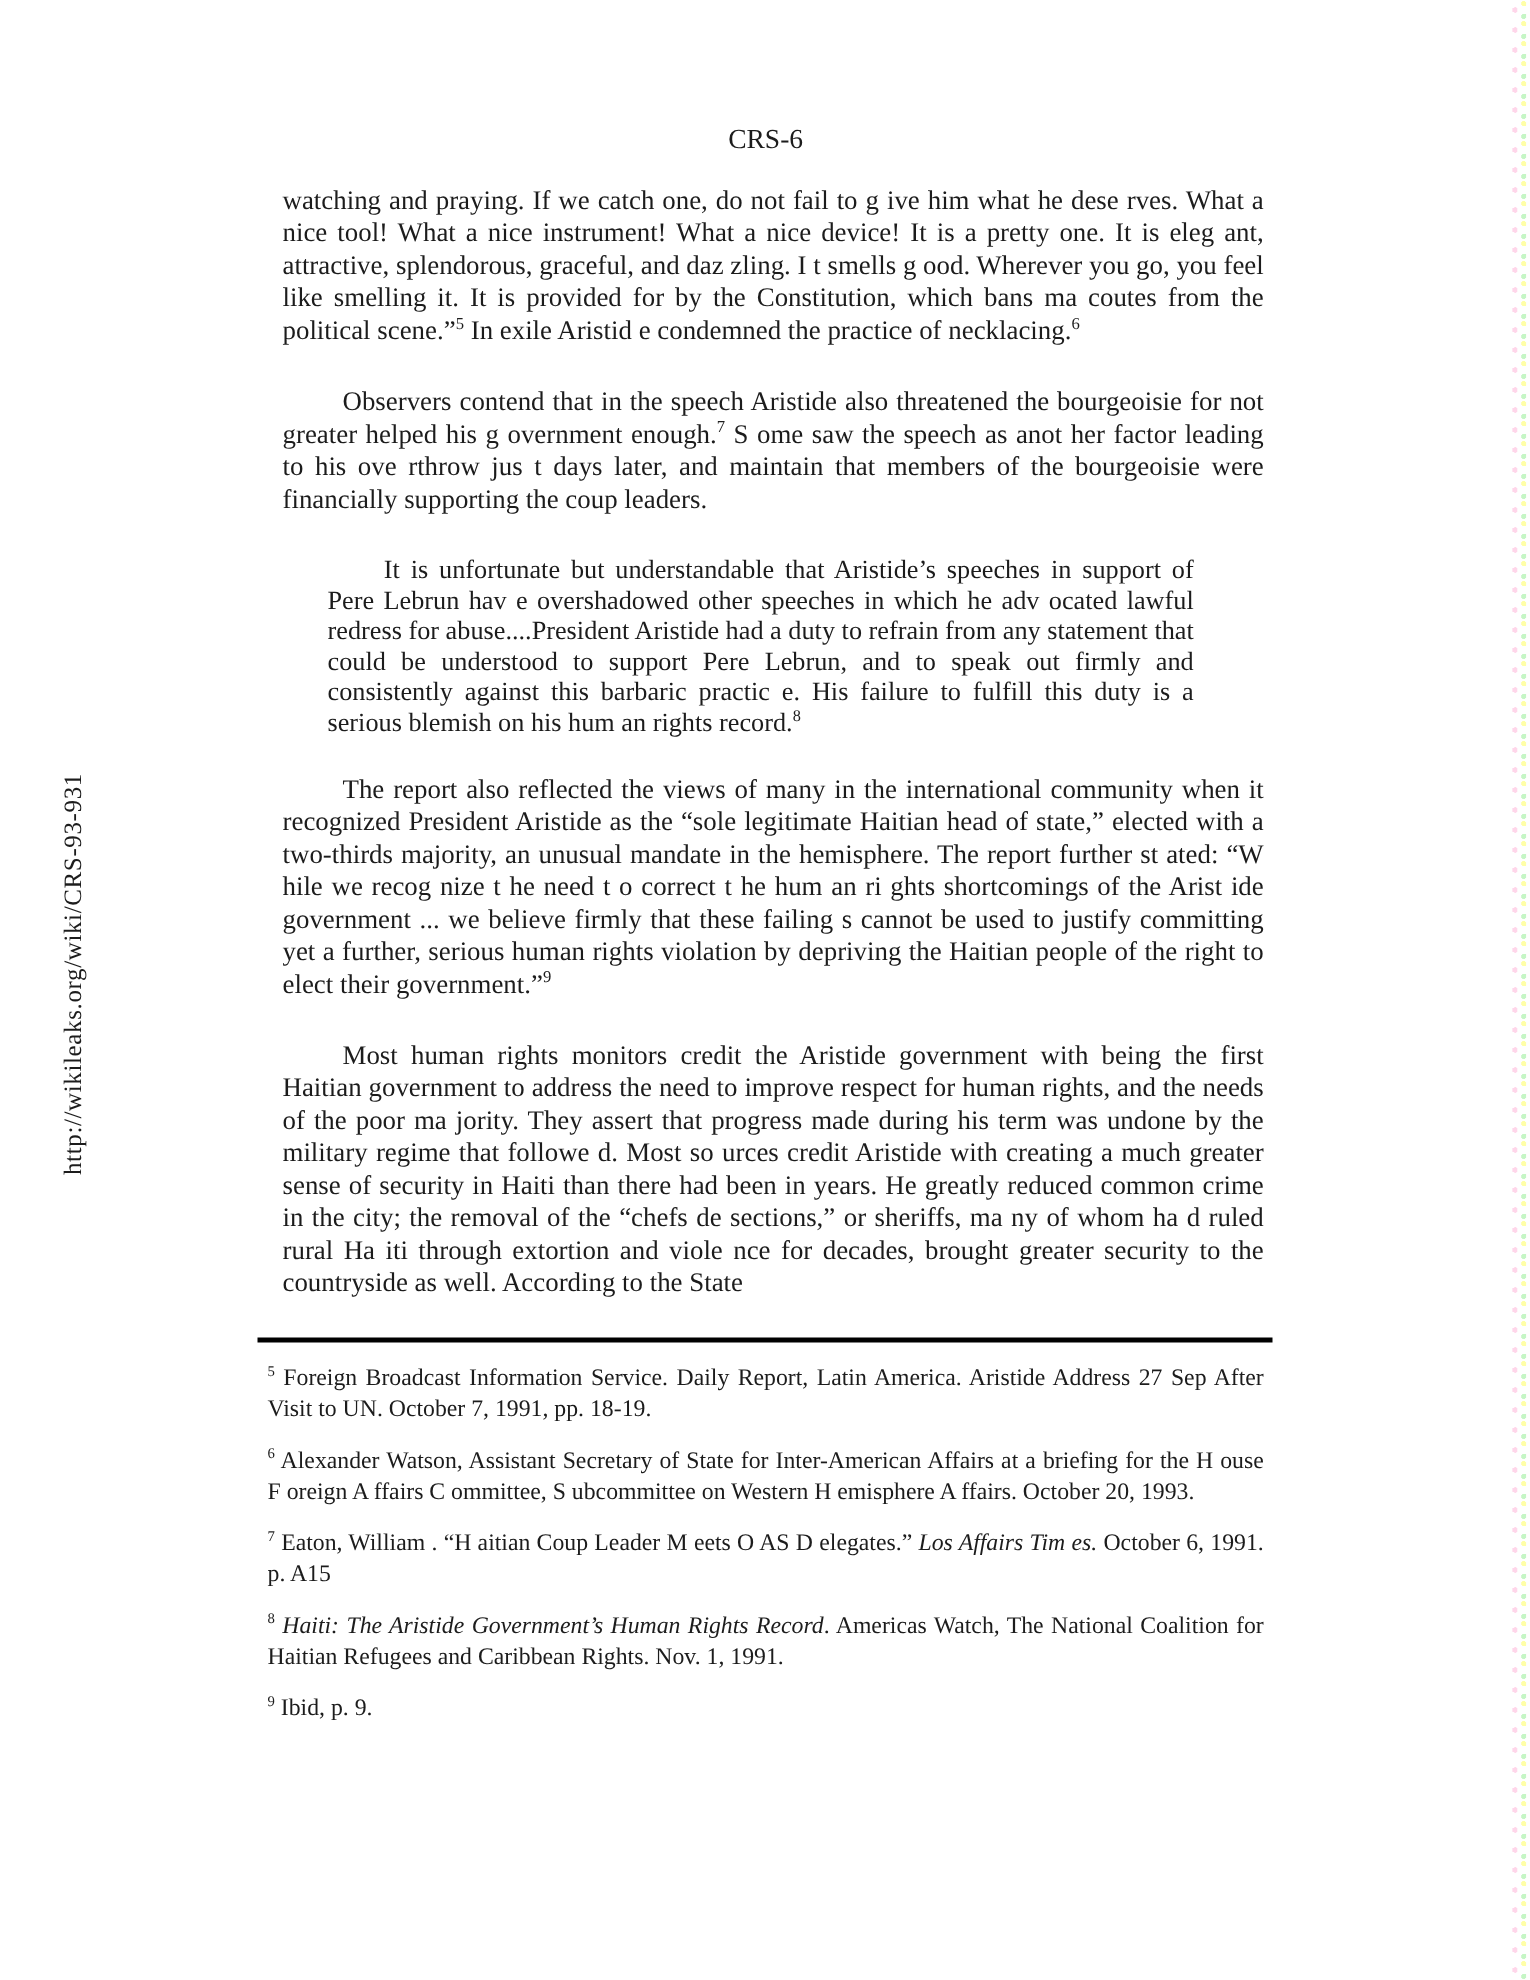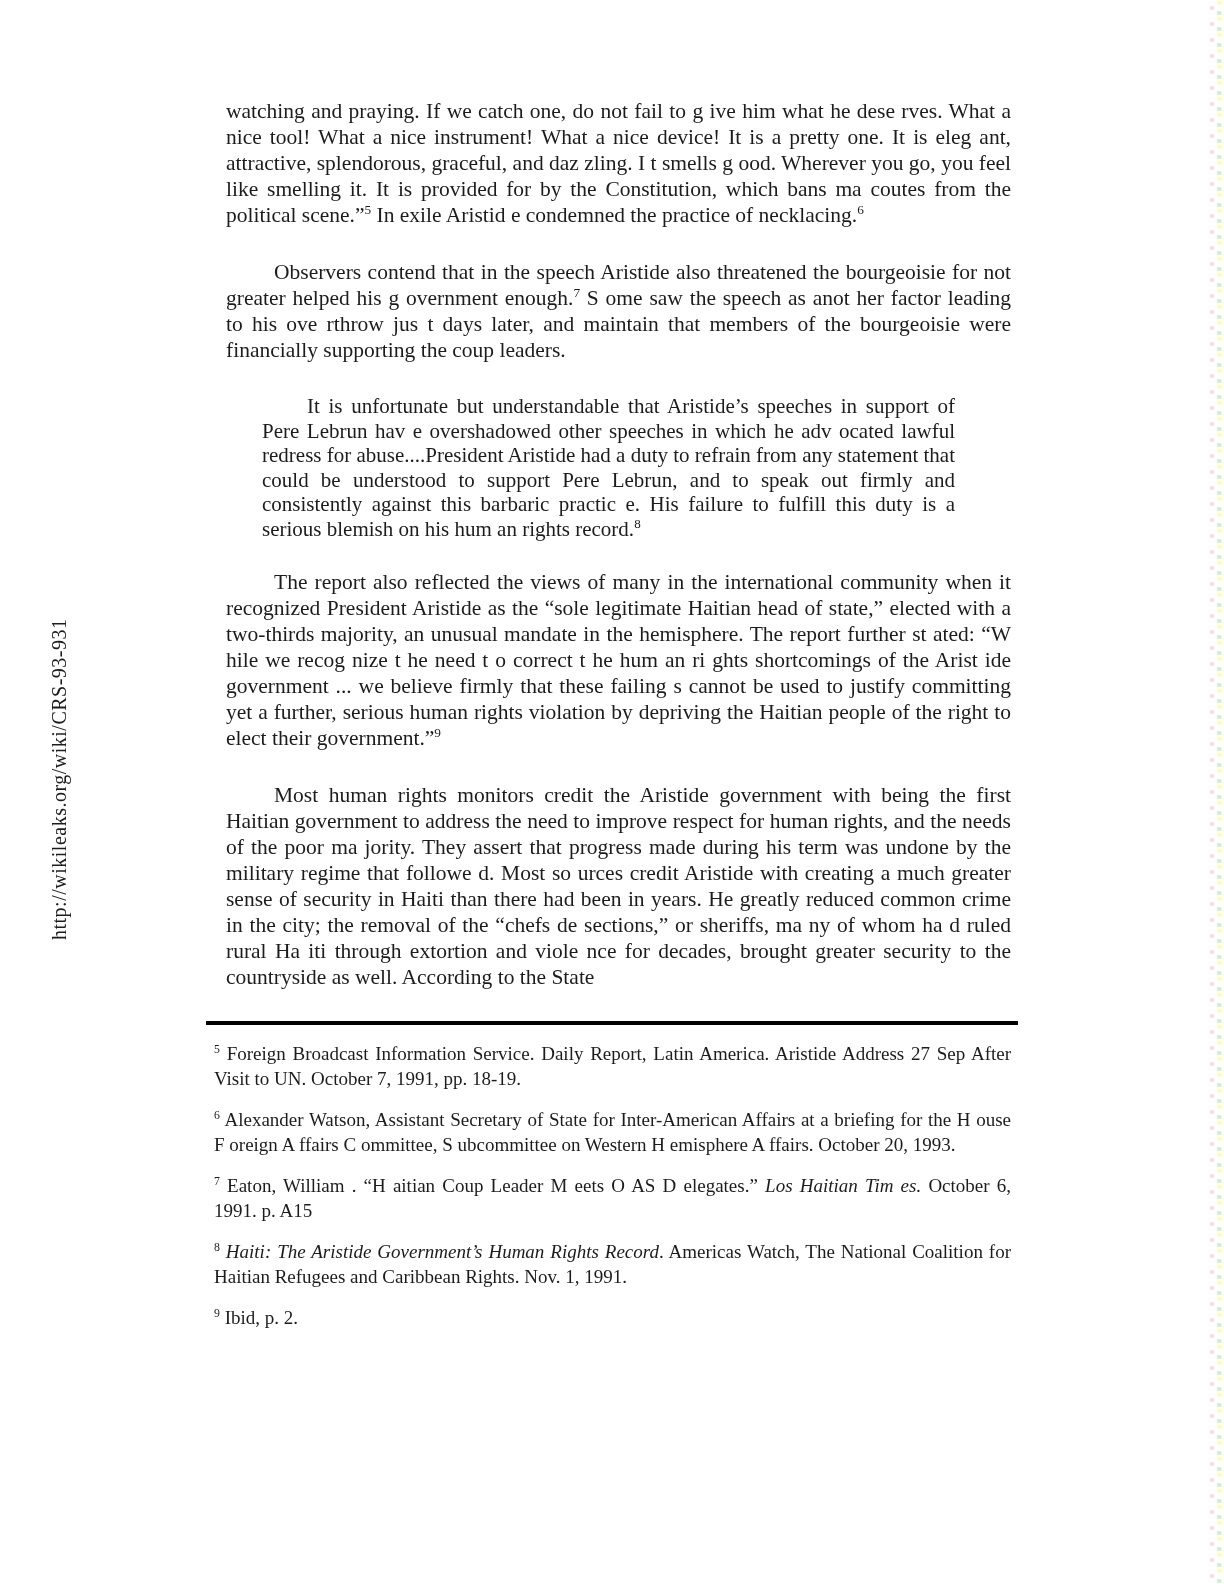--- a/index.html
+++ b/index.html
@@ -86,32 +86,33 @@
 </style>
 </head>
 <body>
 
 <div class="page">
   <div class="edge-pattern"></div>
 
   <div class="sidebar-url">http://wikileaks.org/wiki/CRS-93-931</div>
 
   <div class="column">
+    <div class="page-header">CRS-6</div>
 
     <div class="doc-body" id="body-container">
         <p class="body"><span>watching and praying.  If we catch one, do not fail to g ive him what he dese rves. What a nice tool!  What a nice instrument!  What a nice device!  It is a pretty one. It is eleg ant, attractive, splendorous,  graceful, and daz zling.  I t smells g ood. Wherever you go, you feel like smelling it.  It is provided for by the Constitution, which bans ma coutes from the political scene.”</span><sup>5</sup><span>  In exile Aristid e condemned the practice of necklacing.</span><sup>6</sup></p>
         <p class="body indent"><span>Observers contend that in the speech Aristide also threatened the bourgeoisie for not greater helped his g overnment enough.</span><sup>7</sup><span>  S ome saw the speech as anot her factor leading to his ove rthrow jus t days later, and maintain that members of the bourgeoisie were financially supporting the coup leaders.</span></p>
         <p class="quote indent"><span>It is unfortunate but understandable that Aristide’s speeches in support of Pere Lebrun hav e overshadowed other speeches in which he adv ocated lawful redress for abuse....President Aristide had a duty to refrain from any statement that could be understood to support Pere Lebrun, and to speak  out firmly and consistently against this barbaric practic e.  His failure to fulfill this duty  is a serious blemish on his hum an rights record.</span><sup>8</sup></p>
         <p class="body indent"><span>The report also reflected the views of many in the international community when it recognized President Aristide as the “sole legitimate Haitian head of state,” elected with a two-thirds majority, an unusual mandate in the hemisphere.  The report further st ated: “W hile we recog nize t he need t o  correct t he hum an ri ghts shortcomings of the Arist ide government ... we believe firmly  that these failing s cannot be used to justify committing yet a further, serious human rights violation by depriving the Haitian people of the right to elect their government.”</span><sup>9</sup></p>
         <p class="body indent"><span>Most human rights monitors credit the Aristide government with being the first Haitian government to address the need to improve respect for human rights, and the needs of the poor ma jority.  They assert that progress made during his term was undone by the military regime that followe d.  Most so urces credit Aristide with creating a much greater sense of security in Haiti than there had been in years.  He greatly reduced common crime in the city; the removal of the “chefs de sections,” or sheriffs, ma ny of whom ha d ruled rural Ha iti through extortion and viole nce for decades, brought greater security to the countryside as well.  According to the State</span></p>
       </div>
 
     <hr class="footnote-rule">
 
     <div class="footnotes" id="footnotes-container">
         <p class="footnote"><sup>5</sup><span> Foreign Broadcast Information Service. Daily Report, Latin America.  Aristide Address 27 Sep After Visit to UN. October 7, 1991, pp. 18-19.</span></p>
         <p class="footnote"><sup>6</sup><span> Alexander Watson, Assistant Secretary of State for Inter-American Affairs at a briefing for the H ouse F oreign A ffairs C ommittee, S ubcommittee on Western H emisphere A ffairs. October 20, 1993.</span></p>
-        <p class="footnote"><sup>7</sup><span> Eaton, William . “H aitian  Coup  Leader M eets O AS D elegates.”  </span><span class="it">Los Haitian Tim es.</span><span> October 6, 1991. p. A15</span></p>
+        <p class="footnote"><sup>7</sup><span> Eaton, William . “H aitian  Coup  Leader M eets O AS D elegates.”  </span><span class="it">Los Affairs Tim es.</span><span> October 6, 1991. p. A15</span></p>
         <p class="footnote"><sup>8</sup><span class="it"> Haiti: The Aristide Government’s Human Rights Record</span><span>.  Americas Watch, The National Coalition for Haitian Refugees and Caribbean Rights.  Nov. 1, 1991.</span></p>
-        <p class="footnote"><sup>9</sup><span> Ibid, p. 2.</span></p>
+        <p class="footnote"><sup>9</sup><span> Ibid, p. 9.</span></p>
       </div>
   </div>
 </div>
 
 </body></html>

